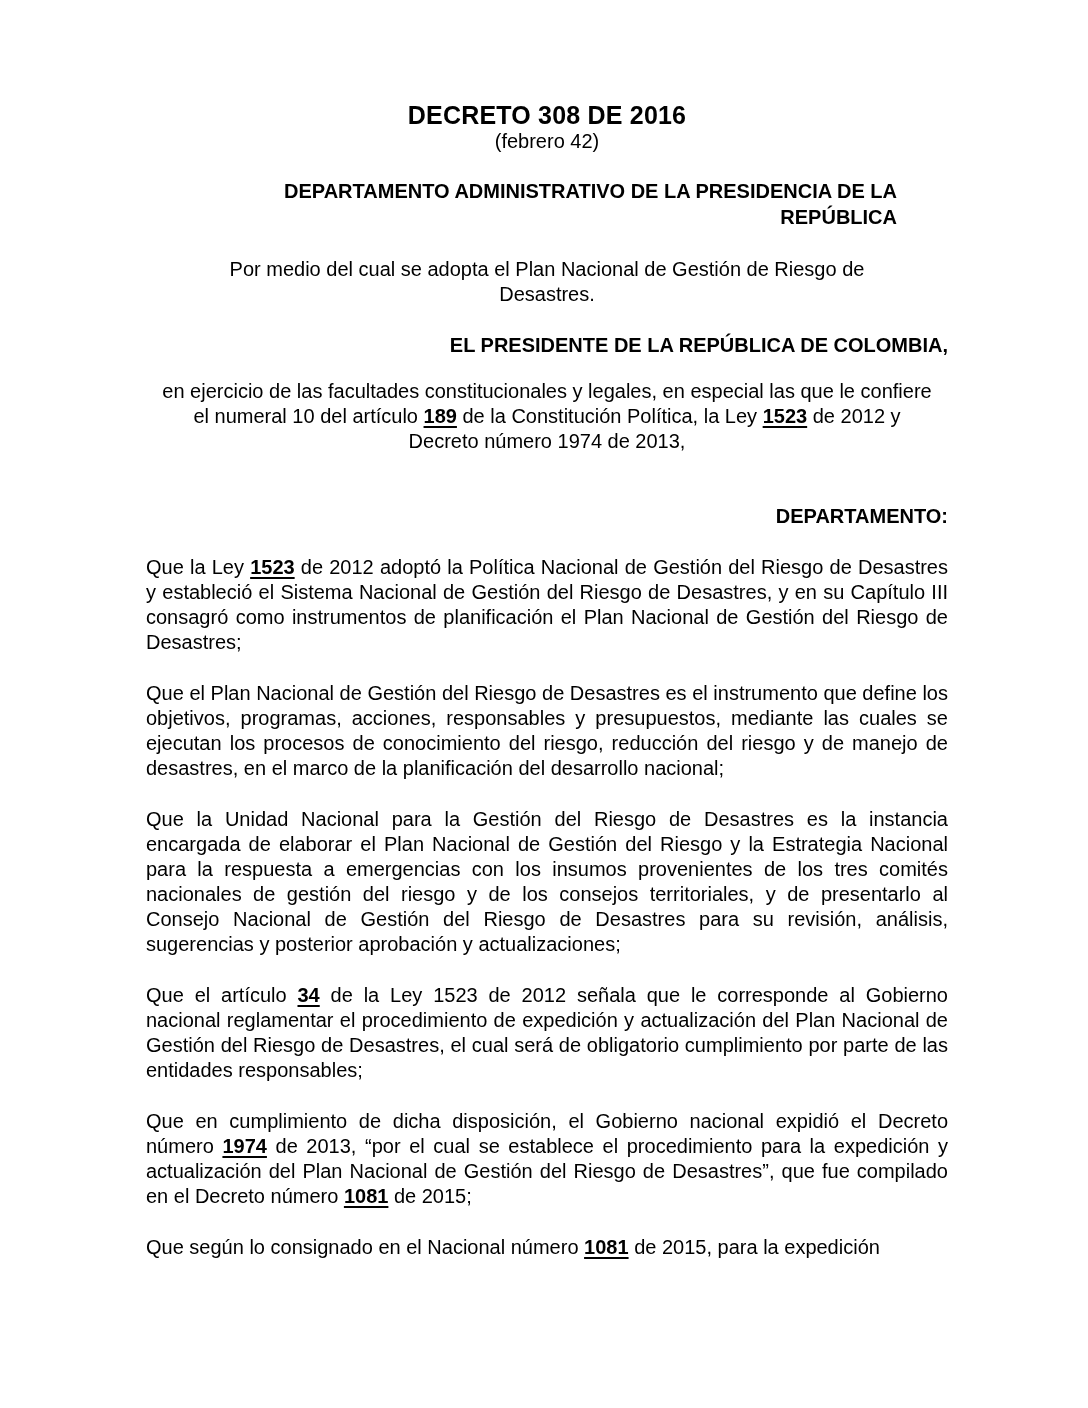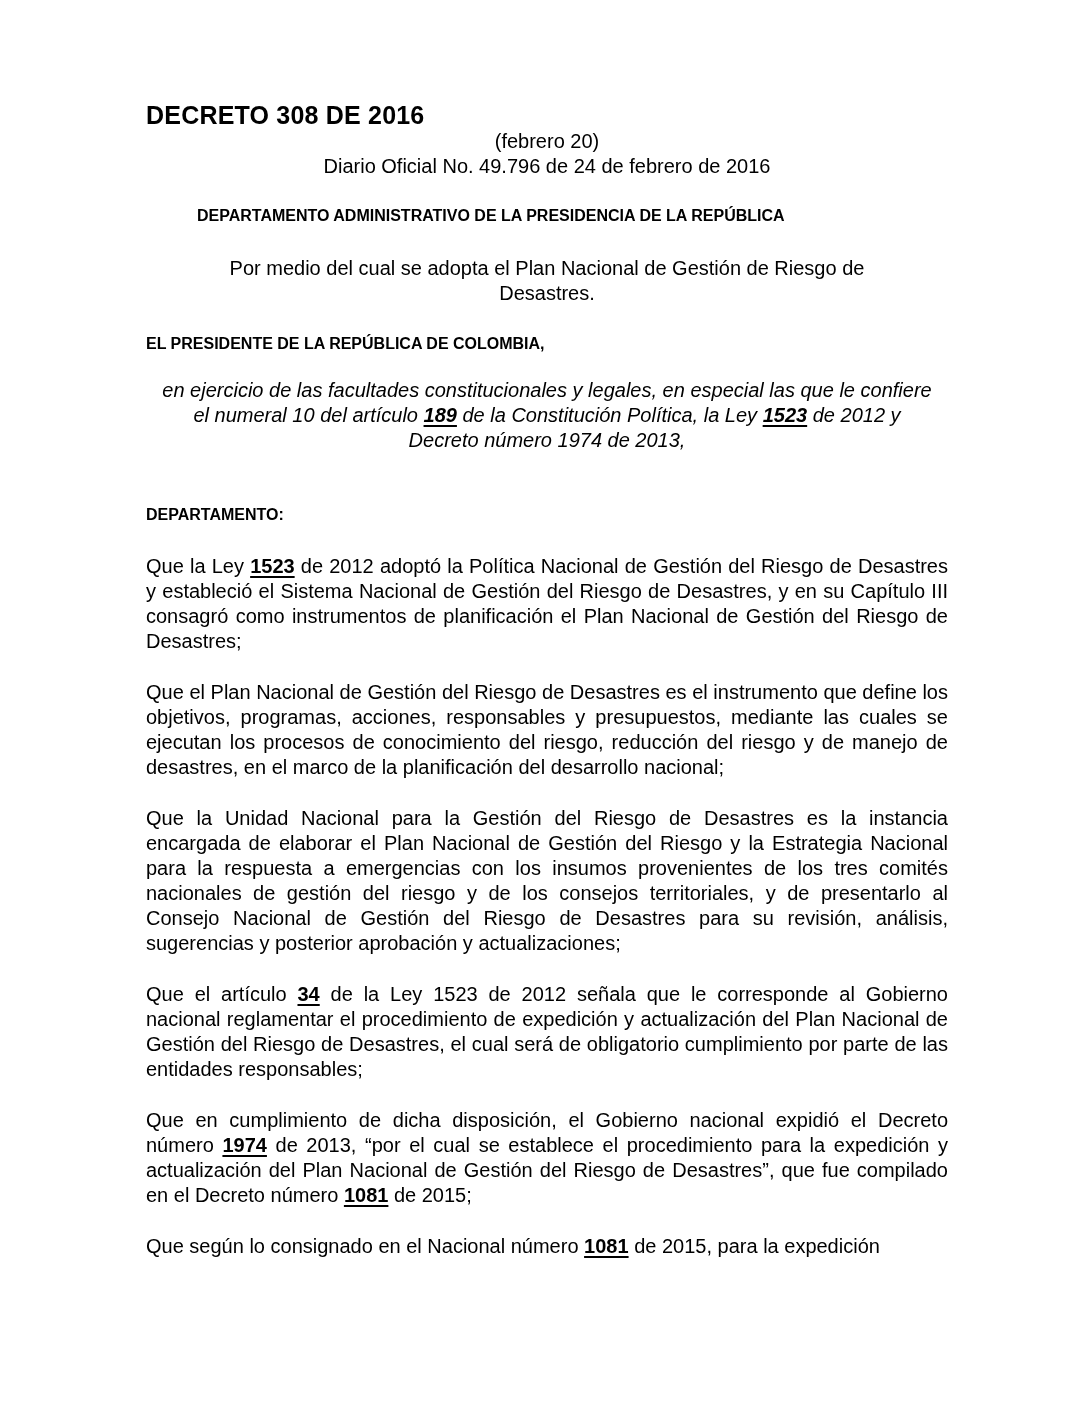--- a/index.html
+++ b/index.html
@@ -19,34 +19,35 @@
   .page {
     width: 802px;
     margin-left: 146px;
     padding-top: 101px;
     box-sizing: border-box;
   }
   .title {
     font-size: 25px;
     line-height: 28px;
     font-weight: bold;
+    text-align: center;
     margin: 0;
     letter-spacing: 0.2px;
   }
   .centerline {
     font-size: 20px;
     line-height: 25px;
     text-align: center;
     margin: 0;
   }
   .heading {
-    font-size: 16px;
+    font-size: 20px;
     line-height: 26px;
     font-weight: bold;
-    text-align: left;
+    text-align: right;
     margin: 0;
   }
   .mt-dept {
     margin-top: 24px;
     max-width: 700px;
     margin-left: auto;
     margin-right: auto;
   }
   .mt-subject {
     margin-top: 27px;
@@ -55,21 +56,20 @@
     margin-right: auto;
   }
   .mt-issuer {
     margin-top: 25px;
   }
   .mt-preamble {
     margin-top: 21px;
     max-width: 782px;
     margin-left: auto;
     margin-right: auto;
-    font-style: italic;
   }
   .mt-considering {
     margin-top: 49px;
   }
   .recital {
     font-size: 20px;
     line-height: 25px;
     text-align: justify;
     margin: 26px 0 0 0;
   }
@@ -82,23 +82,22 @@
     cursor: pointer;
   }
 </style>
 </head>
 <body>
 
 <div class="page">
 
   <h1 class="title">DECRETO 308 DE 2016</h1>
 
-  <p class="centerline">(febrero 20)</p>
+  <p class="centerline">(febrero 42)</p>
 
-  <p class="centerline">Diario Oficial No. 49.796 de 24 de febrero de 2016</p>
 
   <h2 class="heading mt-dept">DEPARTAMENTO ADMINISTRATIVO DE LA PRESIDENCIA DE LA REPÚBLICA</h2>
 
   <p class="centerline mt-subject">Por medio del cual se adopta el Plan Nacional de Gestión de Riesgo de Desastres.</p>
 
   <h2 class="heading mt-issuer">EL PRESIDENTE DE LA REPÚBLICA DE COLOMBIA,</h2>
 
   <p class="centerline mt-preamble"><span class="plain">en ejercicio de las facultades constitucionales y legales, en especial las que le confiere el numeral 10 del artículo </span><span class="ref">189</span><span class="plain"> de la Constitución Política, la Ley </span><span class="ref">1523</span><span class="plain"> de 2012 y Decreto número 1974 de 2013,</span></p>
 
   <h2 class="heading mt-considering">DEPARTAMENTO:</h2>

